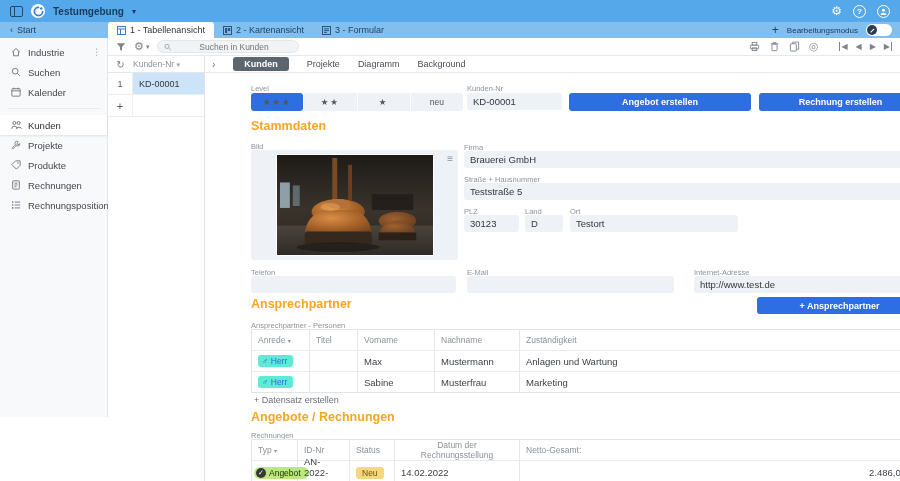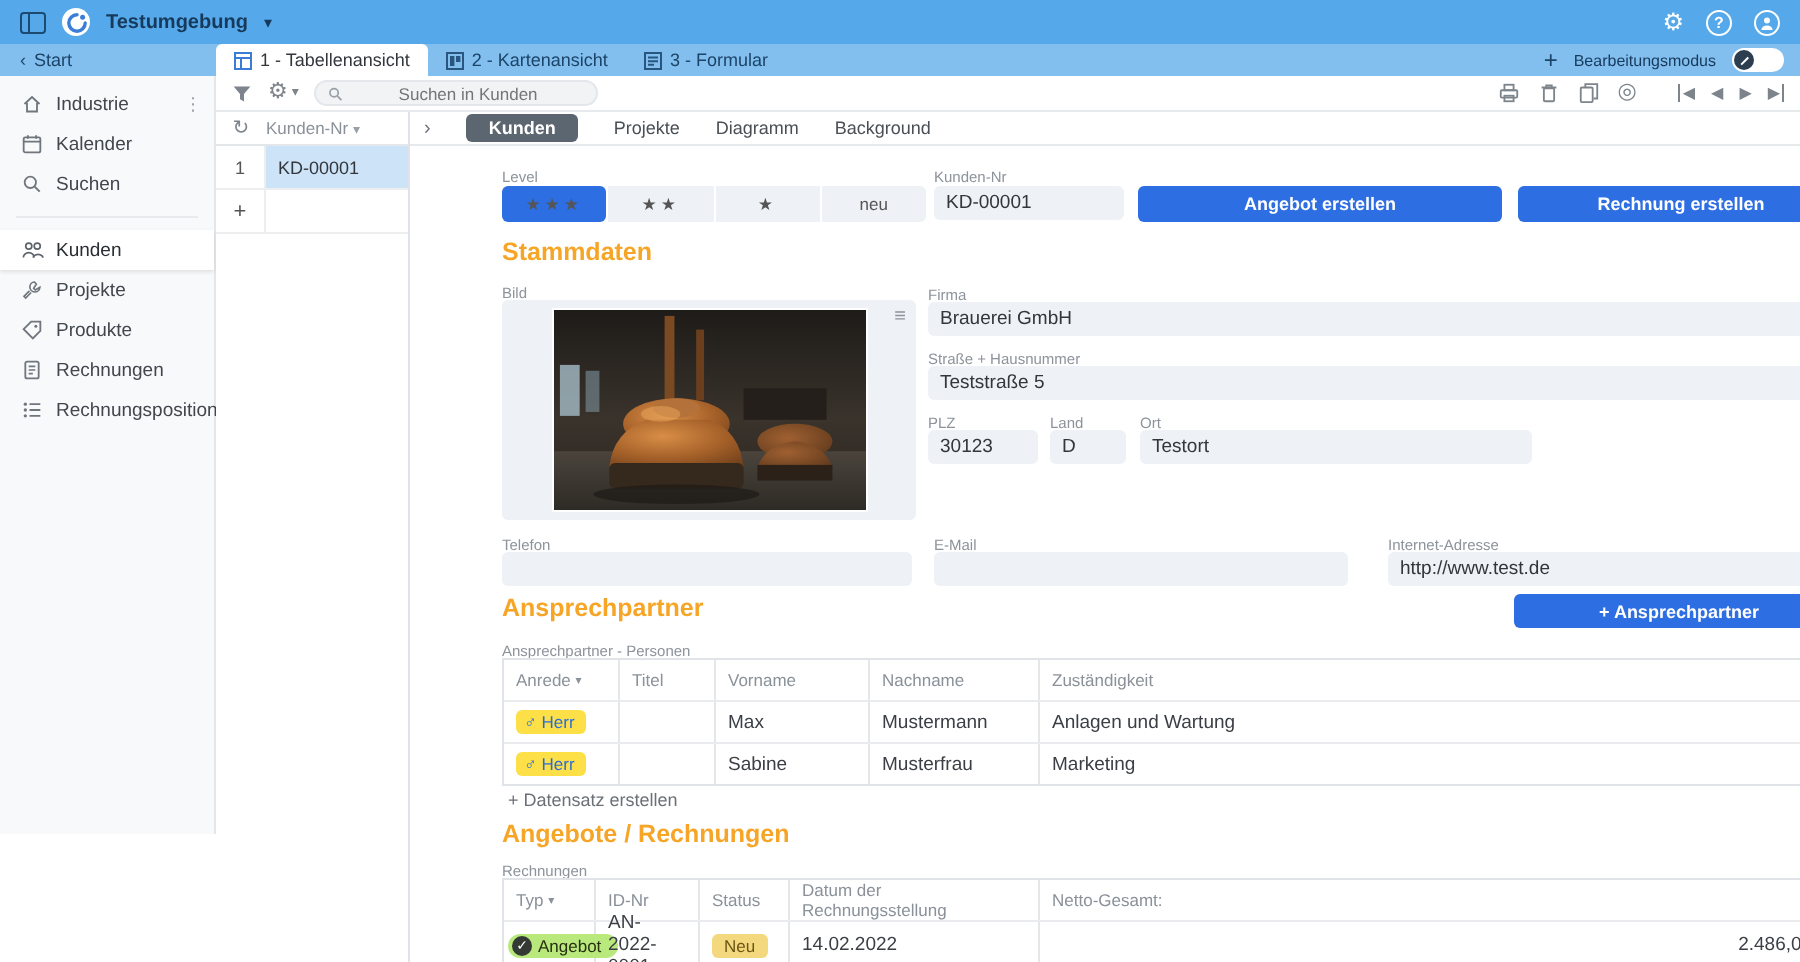--- a/index.html
+++ b/index.html
@@ -99,24 +99,24 @@
   .img-field { background:#eef1f5; border-radius:3px; }
   .photo-frame { position:absolute; left:25px; top:4px; width:158px; height:102px; background:#fff; padding:1px; }
   .img-menu { position:absolute; right:5px; top:3px; color:#8d939b; font-size:10px; }
 
   
   .grid { border:1px solid #e0e3e7; font-size:9.5px; }
   .grid .tr { display:flex; border-bottom:1px solid #e9ebee; }
   .grid .tr:last-child { border-bottom:none; }
   .grid .th, .grid .td { border-right:1px solid #e4e7ea; padding:0 6px; display:flex; align-items:center; }
   .grid .th:last-child, .grid .td:last-child { border-right:none; }
-  .grid .th { color:#8a9199; font-size:8.5px; height:20px; }
+  .grid .th { color:#8a9199; font-size:8.5px; height:20px;text-align:center; }
   .grid .td { height:20px; color:#3b3f45; }
   .inv .td { height:23px; }
-  .badge-herr { background:#fde047; color:#2c6cd9; border-radius:3px; padding:1px 6px 1px 4px; font-size:8.5px; }
+  .badge-herr { background:#5eead4; color:#2c6cd9; border-radius:3px; padding:1px 6px 1px 4px; font-size:8.5px; }
   .badge-angebot { background:#b9e97c; color:#26300f; border-radius:9px; padding:1px 8px 1px 2px; font-size:8.5px;
                    display:inline-flex; align-items:center; gap:3px; }
   .badge-angebot .chk { width:10px; height:10px; border-radius:50%; background:#343a33; color:#fff; font-size:7px;
                         display:flex; align-items:center; justify-content:center; }
   .badge-neu { background:#f4d87d; color:#6b5715; border-radius:3px; padding:1px 6px; font-size:8.5px; }
   .link-gray { font-size:9px; color:#6b7077; }
 
   .vscroll { position:absolute; right:3px; top:4px; width:5px; height:92px; border-radius:3px; background:#d2d6db; }
 
   svg { display:block; }
@@ -190,34 +190,34 @@
         <svg width="10" height="10" viewBox="0 0 12 12">
             <path d="M1.5 6 6 1.8 10.5 6 M3 5.4 V10.5 H9 V5.4" fill="none" stroke="#6f767e" stroke-width="1.1"></path>
           </svg>
       </span>
       <span>Industrie</span>
       <span class="kebab">⋮</span>
     </div>
     <div class="side-item">
       <span class="sicon">
         <svg width="10" height="10" viewBox="0 0 12 12">
+            <circle cx="5" cy="5" r="3.4" fill="none" stroke="#6f767e" stroke-width="1.1"></circle>
+            <path d="M7.6 7.6 L10.6 10.6" stroke="#6f767e" stroke-width="1.2"></path>
+          </svg>
+      </span>
+      <span>Suchen</span>
+    </div>
+    <div class="side-item">
+      <span class="sicon">
+        <svg width="10" height="10" viewBox="0 0 12 12">
             <rect x="1" y="2" width="10" height="9" rx="1" fill="none" stroke="#6f767e" stroke-width="1.1"></rect>
             <path d="M1 4.6 H11 M3.5 0.8 V2.8 M8.5 0.8 V2.8" stroke="#6f767e" stroke-width="1.1"></path>
           </svg>
       </span>
       <span>Kalender</span>
-    </div>
-    <div class="side-item">
-      <span class="sicon">
-        <svg width="10" height="10" viewBox="0 0 12 12">
-            <circle cx="5" cy="5" r="3.4" fill="none" stroke="#6f767e" stroke-width="1.1"></circle>
-            <path d="M7.6 7.6 L10.6 10.6" stroke="#6f767e" stroke-width="1.2"></path>
-          </svg>
-      </span>
-      <span>Suchen</span>
     </div>
     <div class="side-divider"></div>
     <div class="side-item selected">
       <span class="sicon">
         <svg width="11" height="10" viewBox="0 0 13 11">
             <circle cx="4" cy="3.2" r="1.8" fill="none" stroke="#5c636b"></circle>
             <circle cx="9" cy="3.2" r="1.8" fill="none" stroke="#5c636b"></circle>
             <path d="M0.8 10 a3.2 3 0 0 1 6.4 0 M6.5 10 a3.2 3 0 0 1 6 0" fill="none" stroke="#5c636b"></path>
           </svg>
       </span>
@@ -398,21 +398,21 @@
     <div class="abs field" style="left:220px;top:78px;width:458px">Brauerei GmbH</div>
 
     <span class="abs flabel" style="left:220px;top:102px">Straße + Hausnummer</span>
     <div class="abs field" style="left:220px;top:110px;width:458px">Teststraße 5</div>
 
     <span class="abs flabel" style="left:220px;top:134px">PLZ</span>
     <div class="abs field" style="left:220px;top:142px;width:55px">30123</div>
     <span class="abs flabel" style="left:281px;top:134px">Land</span>
     <div class="abs field" style="left:281px;top:142px;width:38px">D</div>
     <span class="abs flabel" style="left:326px;top:134px">Ort</span>
-    <div class="abs field" style="left:326px;top:142px;width:196px">Testort</div>
+    <div class="abs field" style="left:326px;top:142px;width:168px">Testort</div>
 
     <span class="abs flabel" style="left:7px;top:195px">Telefon</span>
     <div class="abs field" style="left:7px;top:203px;width:205px"></div>
     <span class="abs flabel" style="left:223px;top:195px">E-Mail</span>
     <div class="abs field" style="left:223px;top:203px;width:207px"></div>
     <span class="abs flabel" style="left:450px;top:195px">Internet-Adresse</span>
     <div class="abs field" style="left:450px;top:203px;width:216px">http://www.test.de</div>
     <span class="abs" style="left:672px;top:206px">
       <svg width="11" height="11" viewBox="0 0 12 12">
           <circle cx="6" cy="6" r="4.8" fill="none" stroke="#8d939b"></circle>

